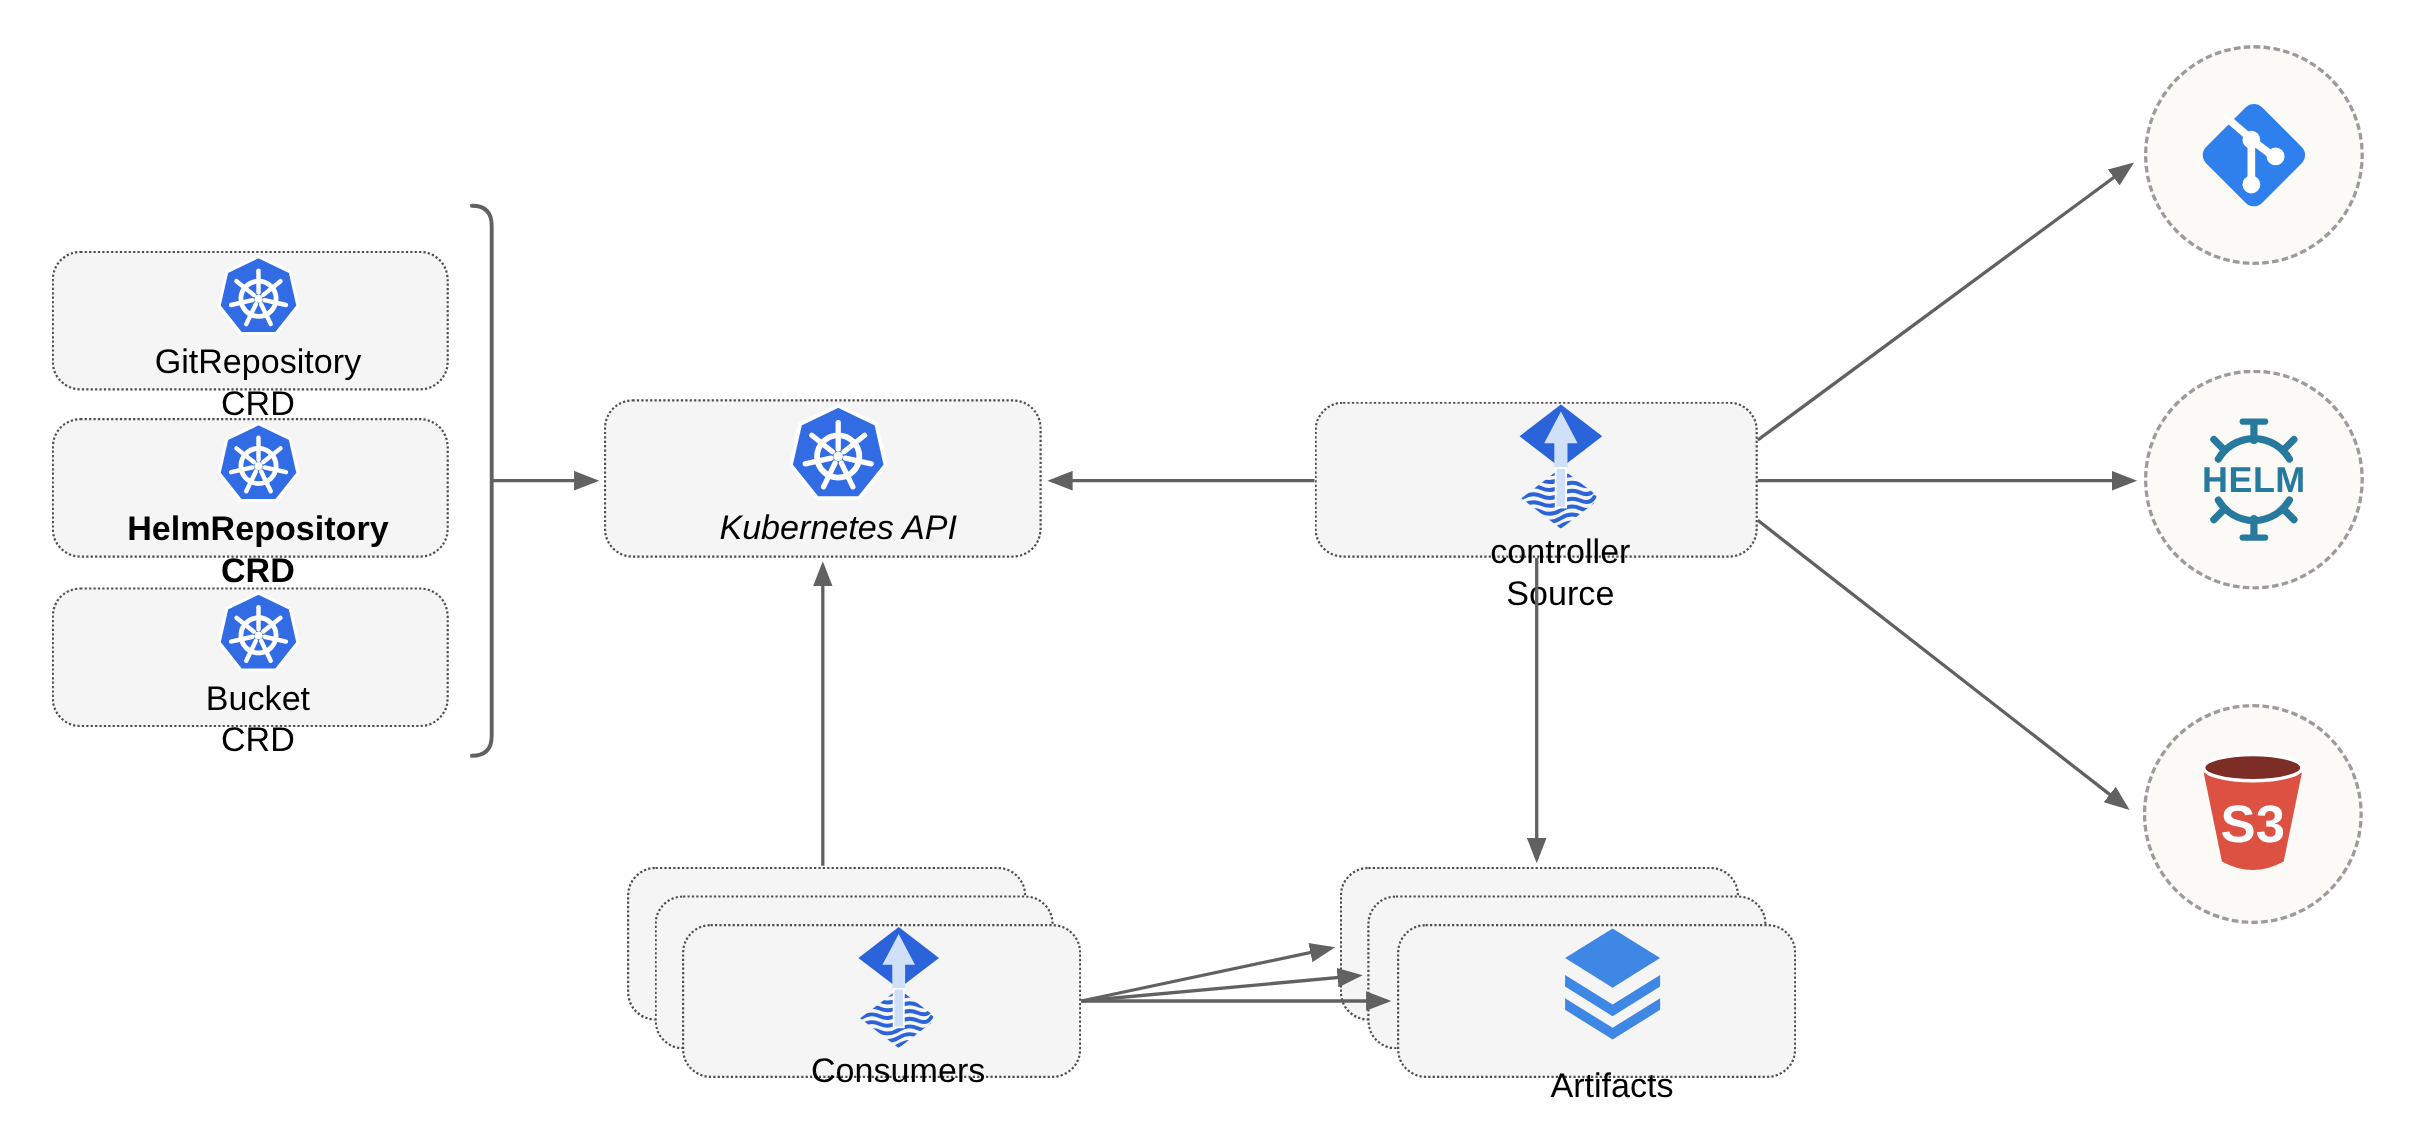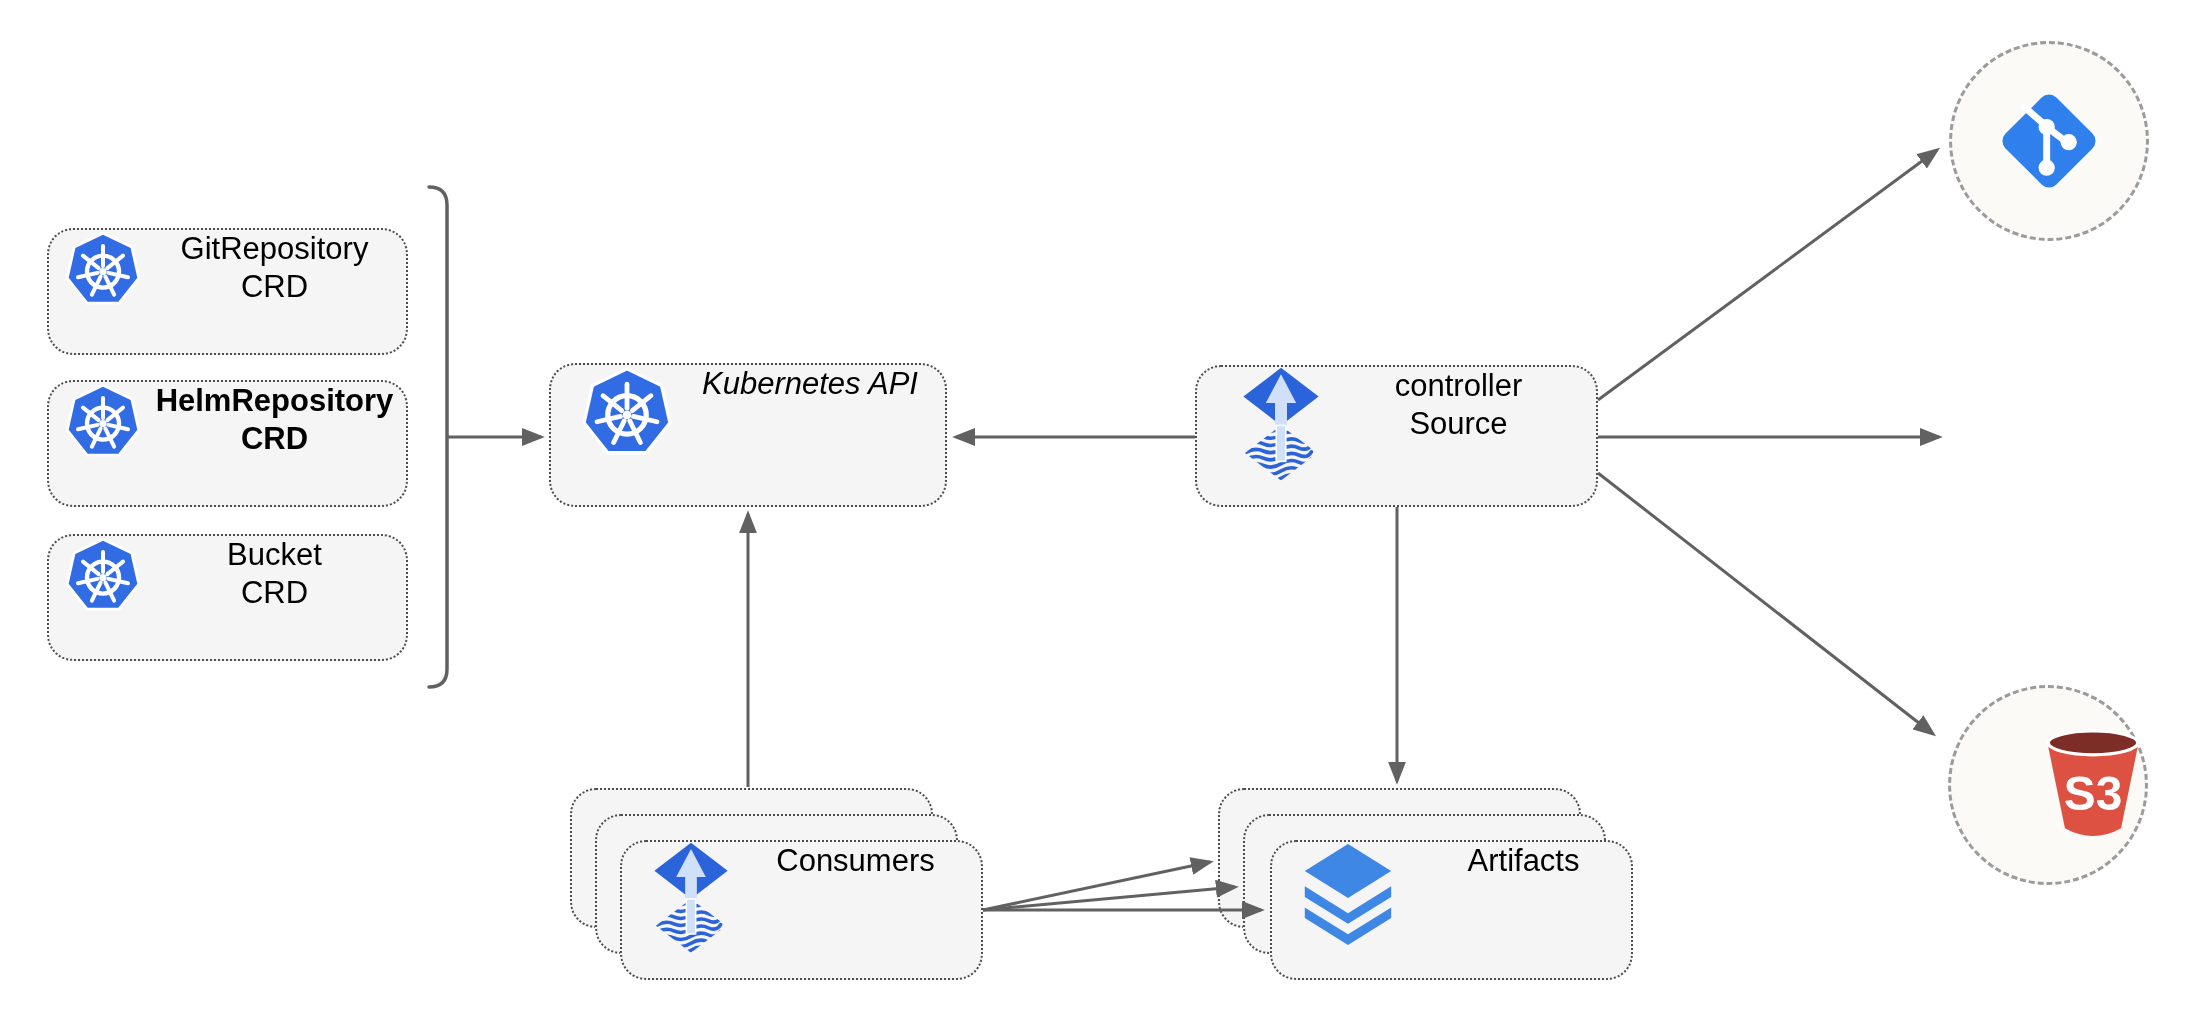--- a/index.html
+++ b/index.html
@@ -16,21 +16,22 @@
     color: var(--text, #000000);
     overflow: hidden;
   }
   .node {
     position: absolute;
     background: var(--node-fill, #f5f5f5);
     border: 2px dotted var(--node-border, #4d4d4d);
     border-radius: 26px;
     box-sizing: border-box;
     display: flex;
-    align-items: flex-start;
+    align-items: center;
+    flex-direction: column;
   }
   .node .icon-wrap {
     flex: none;
     display: flex;
     align-items: center;
     justify-content: center;
   }
   .node .label {
     flex: 1;
     text-align: center;
@@ -207,22 +208,39 @@
       <rect x="19" y="19" width="62" height="62" rx="9" transform="rotate(45 50 50)" style="fill:var(--git-blue,#2f80ed)"></rect>
       <line x1="29" y1="21" x2="44" y2="34" stroke="#ffffff" stroke-width="6" stroke-linecap="round"></line>
       <line x1="48" y1="42" x2="48" y2="70" stroke="#ffffff" stroke-width="6"></line>
       <line x1="52" y1="41" x2="64" y2="50" stroke="#ffffff" stroke-width="6"></line>
       <circle cx="48" cy="38" r="7" fill="#ffffff"></circle>
       <circle cx="48" cy="73" r="7" fill="#ffffff"></circle>
       <circle cx="67" cy="51" r="7" fill="#ffffff"></circle>
     </svg>
   </div>
 
-
-  <div class="source-circle" style="left:1948px; top:685px;justify-content:flex-end;">
+  <div class="source-circle" style="left:1949px; top:336px;">
+    <svg width="112" height="116" viewBox="0 0 120 124">
+      <g fill="none" style="stroke:var(--helm-teal,#277a9e)" stroke-width="7" stroke-linecap="round">
+        <path d="M25.4,42 A40,40 0 0 1 94.6,42"></path>
+        <path d="M25.4,82 A40,40 0 0 0 94.6,82"></path>
+        <line x1="60" y1="24" x2="60" y2="8"></line>
+        <line x1="31.7" y1="33.7" x2="21" y2="23"></line>
+        <line x1="88.3" y1="33.7" x2="99" y2="23"></line>
+        <line x1="60" y1="100" x2="60" y2="116"></line>
+        <line x1="31.7" y1="90.3" x2="21" y2="101"></line>
+        <line x1="88.3" y1="90.3" x2="99" y2="101"></line>
+        <line x1="49" y1="5.5" x2="71" y2="5.5" stroke-width="6"></line>
+        <line x1="49" y1="118.5" x2="71" y2="118.5" stroke-width="6"></line>
+      </g>
+      <text x="60" y="74" text-anchor="middle" font-size="35" font-weight="bold" letter-spacing="0.5" style="fill:var(--helm-teal,#277a9e)" font-family="Liberation Sans, sans-serif">HELM</text>
+    </svg>
+  </div>
+
+  <div class="source-circle" style="left:1948px; top:640px;">
     <svg width="104" height="117" viewBox="0 0 100 112">
       <path d="M7,19 L23,97 Q50,112 77,97 L93,19 Q50,33 7,19 Z" style="fill:var(--s3-red,#dd5143)"></path>
       <ellipse cx="50" cy="15" rx="43" ry="11.5" style="fill:var(--s3-dark,#7b2d26)" stroke="#ffffff" stroke-width="3"></ellipse>
       <text x="50" y="80" text-anchor="middle" font-size="46" font-weight="bold" fill="#ffffff" font-family="Liberation Sans, sans-serif">S3</text>
     </svg>
   </div>
 
   <svg class="overlay">
     <defs>
       <marker id="arr" viewBox="0 0 10 7" refX="7.5" refY="3.5" markerWidth="8.5" markerHeight="6" orient="auto-start-reverse">

